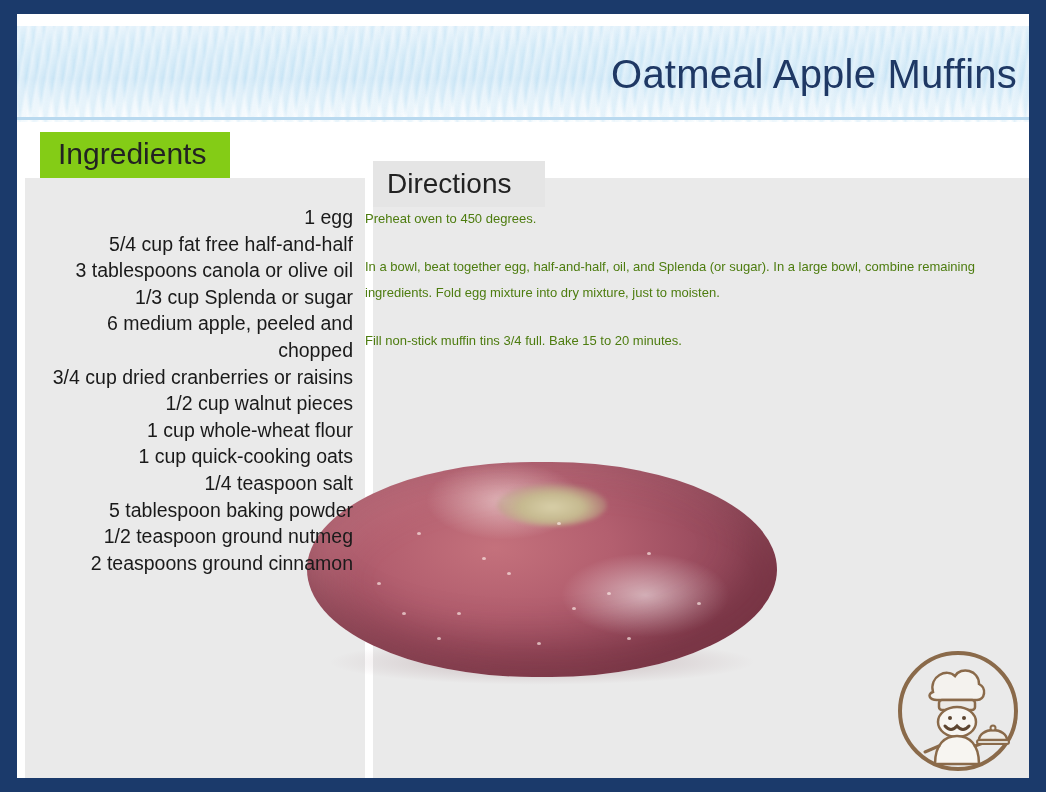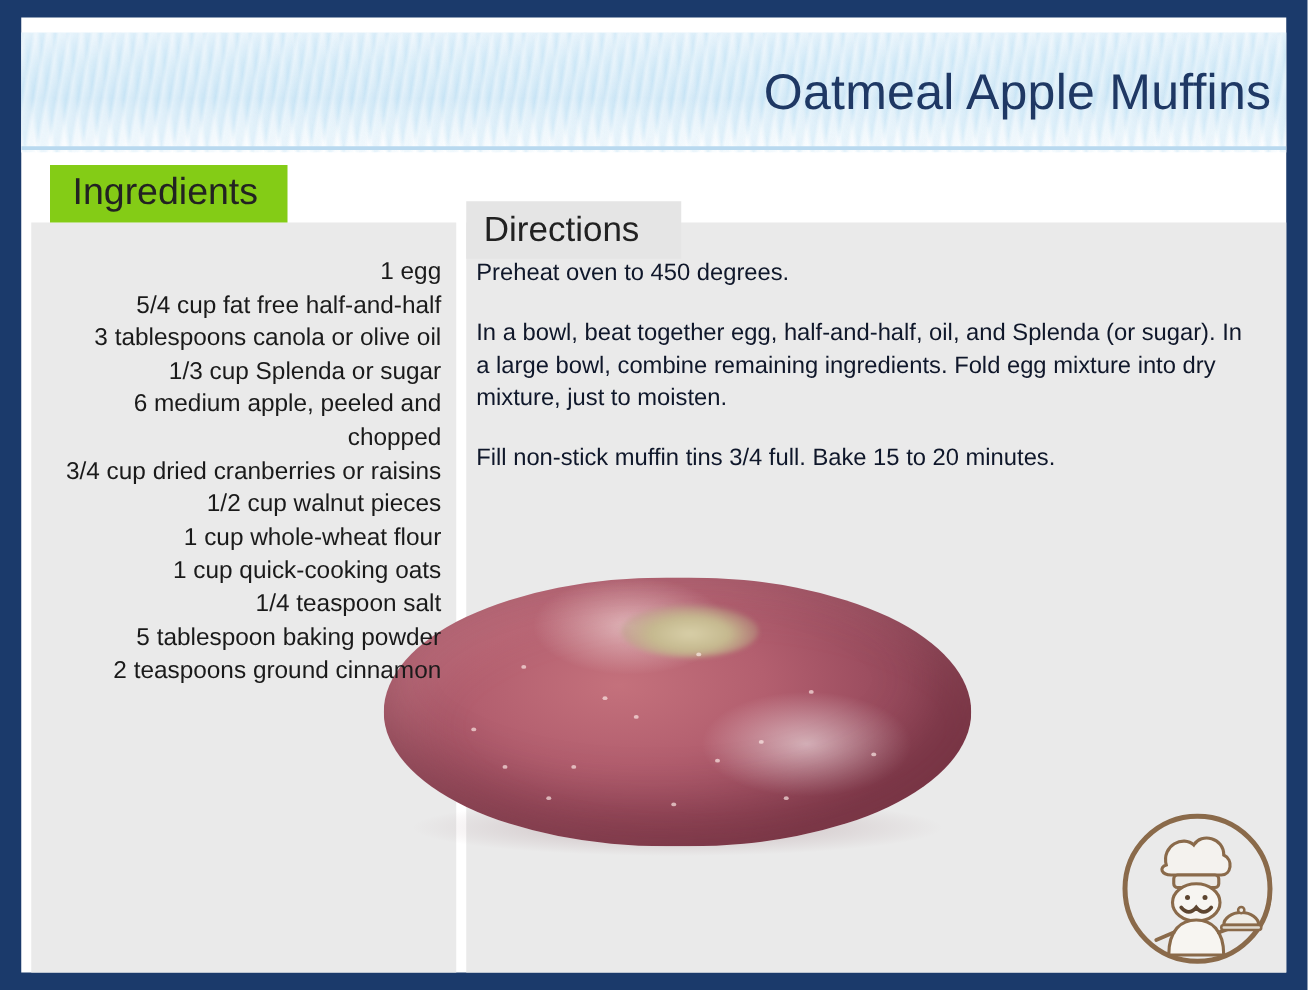--- a/index.html
+++ b/index.html
@@ -133,26 +133,26 @@
   }
   .ingredients-list div {
     margin: 0;
     padding: 0;
     text-align: right;
   }
 
   
   .directions-body {
     position: absolute;
-    left: 364px;
+    left: 348px;
     top: 192px;
     width: 618px;
-    font-size: 19px;
+    font-size: 13px;
     line-height: 26px;
-    color: #0f172a;
+    color: #4d7c0f;
     z-index: 5;
   }
   .directions-body p {
     margin: 0 0 22px 0;
   }
   .directions-body p:last-child {
     margin-bottom: 12px;
   }
 
   
@@ -257,20 +257,21 @@
       <div>5/4 cup fat free half-and-half</div>
       <div>3 tablespoons canola or olive oil</div>
       <div>1/3 cup Splenda or sugar</div>
       <div>6 medium apple, peeled and chopped</div>
       <div>3/4 cup dried cranberries or raisins</div>
       <div>1/2 cup walnut pieces</div>
       <div>1 cup whole-wheat flour</div>
       <div>1 cup quick-cooking oats</div>
       <div>1/4 teaspoon salt</div>
       <div>5 tablespoon baking powder</div>
+      <div>1/2 teaspoon ground nutmeg</div>
       <div>2 teaspoons ground cinnamon</div>
     </div>
 
     <div class="directions-body">
       <p>Preheat oven to 450 degrees.</p>
       <p>In a bowl, beat together egg, half-and-half, oil, and Splenda (or sugar). In a large bowl, combine remaining ingredients. Fold egg mixture into dry mixture, just to moisten.</p>
       <p>Fill non-stick muffin tins 3/4 full. Bake 15 to 20 minutes.</p>
     </div>
 
     <svg class="chef-logo" viewBox="0 0 126 126">

